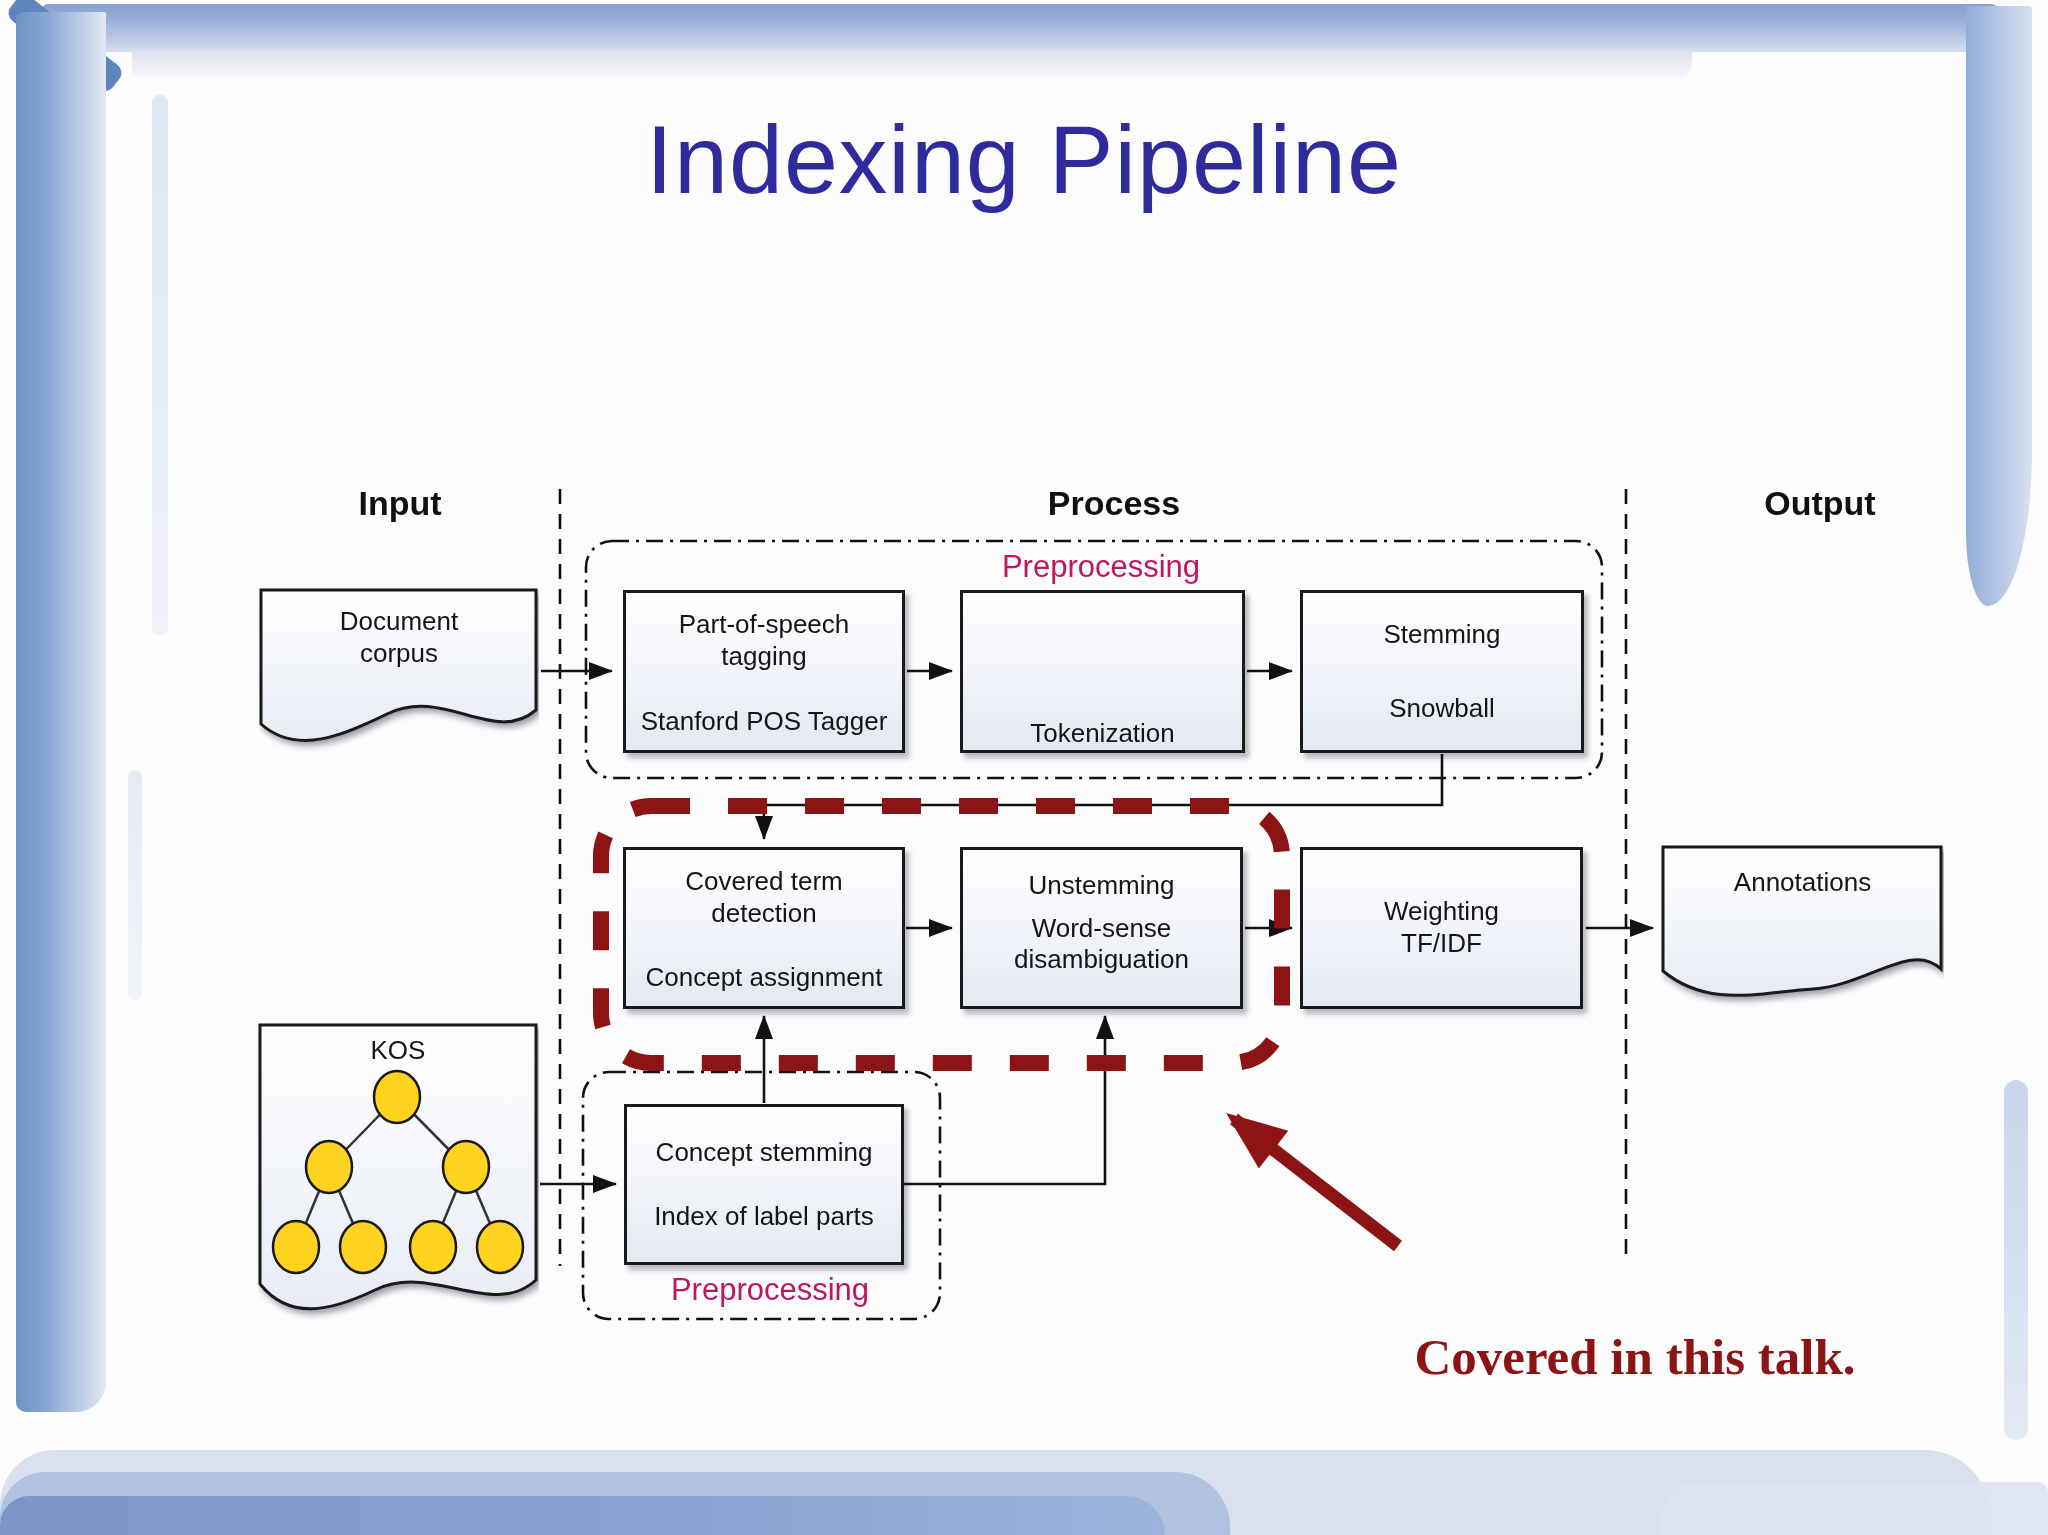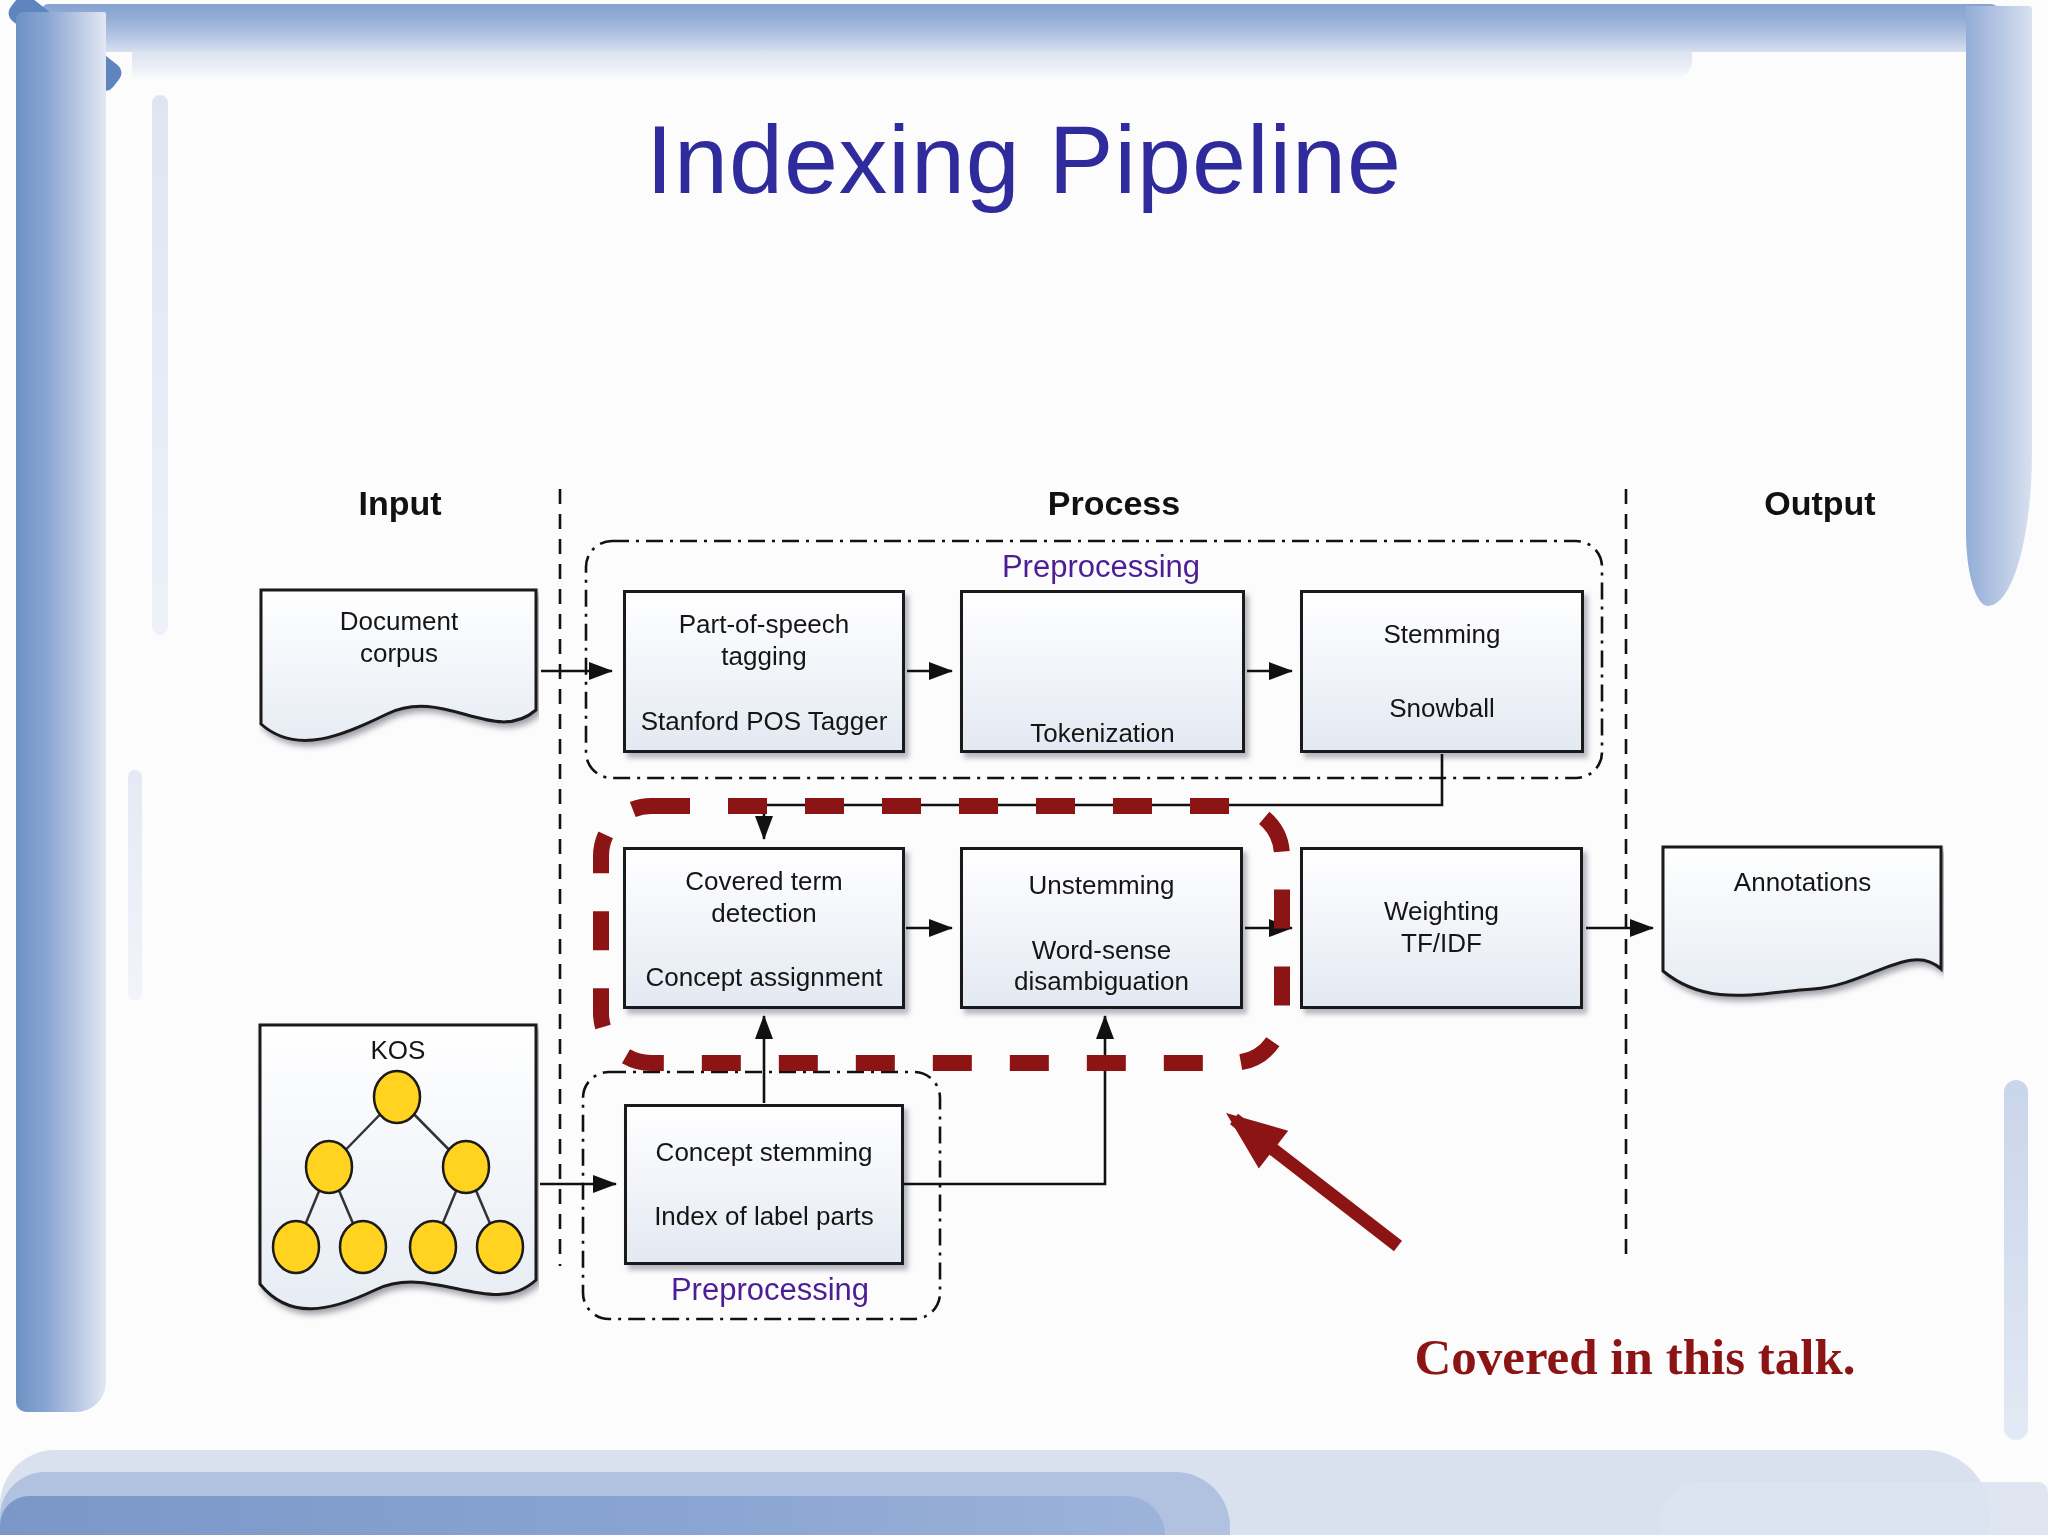--- a/index.html
+++ b/index.html
@@ -42,40 +42,40 @@
     border-radius:40px 10px 0 0;opacity:.9;}
 
   
   .title{position:absolute;left:0;top:104px;width:2048px;text-align:center;
     font-size:97px;letter-spacing:1px;color:#2F2B9C;z-index:2;}
   .hdr{position:absolute;width:220px;text-align:center;font-size:34px;font-weight:bold;
     color:#111;z-index:2;}
   .hdr-input{left:290px;top:484px;}
   .hdr-process{left:1004px;top:484px;}
   .hdr-output{left:1710px;top:484px;}
-  .preplabel{position:absolute;width:320px;text-align:center;font-size:31px;color:#4c1d95;z-index:2;}
+  .preplabel{position:absolute;width:320px;text-align:center;font-size:31px;color:#be185d;z-index:2;}
   .prep-top{left:941px;top:549px;}
   .prep-bottom{left:610px;top:1272px;}
   .covered{position:absolute;left:1310px;top:1328px;width:650px;text-align:center;
     font-size:51px;font-weight:bold;color:#8C1414;z-index:4;font-family:Liberation Serif, serif;}
 
   
   .box{position:absolute;z-index:2;border:3px solid #1a1a1a;
     background:linear-gradient(180deg,#ffffff 0%,#f3f5fa 45%,#e3e9f2 100%);
     box-shadow:4px 5px 5px rgba(50,55,75,.35);
     display:flex;flex-direction:column;align-items:center;
     font-size:26px;line-height:1.22;text-align:center;box-sizing:border-box;}
   .b-pos{left:623px;top:590px;width:282px;height:163px;justify-content:space-between;
     padding:16px 2px 12px 2px;}
   .b-tok{left:960px;top:590px;width:285px;height:163px;justify-content:flex-end;}
   .b-stem{left:1300px;top:590px;width:284px;height:163px;justify-content:center;gap:42px;}
   .b-comp{left:623px;top:847px;width:282px;height:162px;justify-content:space-between;
     padding:16px 2px 12px 2px;}
   .b-unstem{left:960px;top:847px;width:283px;height:162px;justify-content:space-between;
-    padding:20px 2px 8px 2px;}
+    padding:20px 2px 30px 2px;}
   .b-weight{left:1300px;top:847px;width:283px;height:162px;justify-content:center;}
   .b-concept{left:624px;top:1104px;width:280px;height:161px;justify-content:center;gap:32px;}
 
   
   .doc{position:absolute;z-index:2;}
   .doc svg{position:absolute;left:0;top:0;}
   .doc .doclabel{position:relative;z-index:2;width:100%;text-align:center;
     font-size:26px;line-height:1.22;}
   .d-corpus{left:259px;top:588px;width:280px;height:172px;}
   .d-corpus .doclabel{padding-top:18px;}

